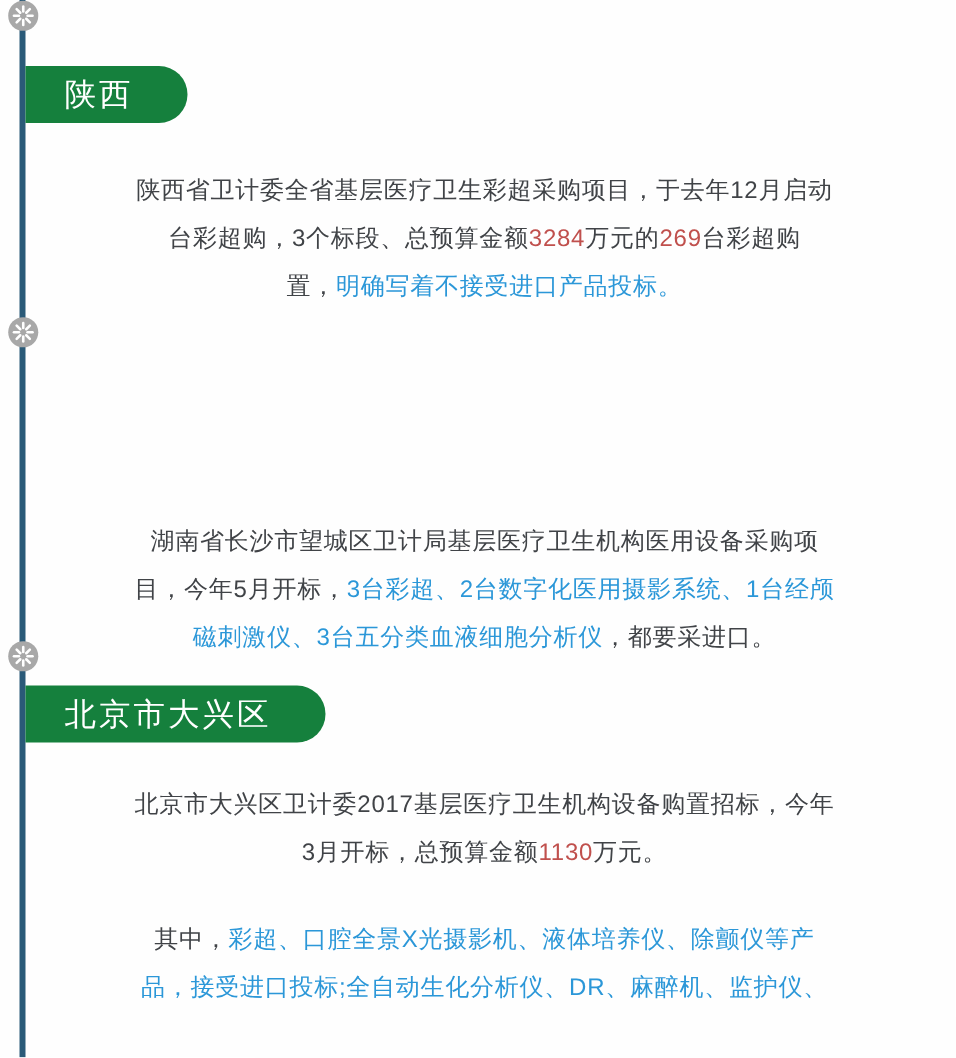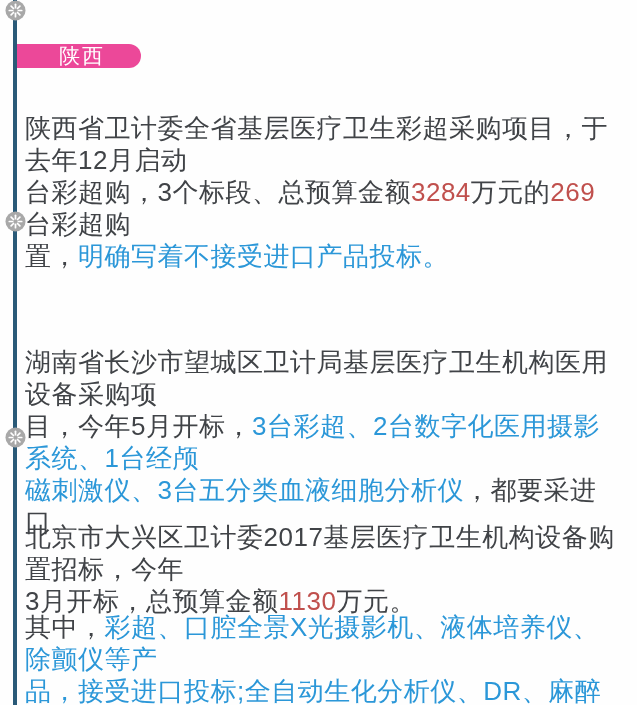--- a/index.html
+++ b/index.html
@@ -15,37 +15,38 @@
     position:absolute;
     left:13px;top:0;bottom:0;width:4px;
     background:#2a5a78;
   }
   .node{
     position:absolute;
     left:5px;width:21px;height:21px;
   }
   .pill{
     position:absolute;
-    left:17px;height:24px;
-    background:#ec4899;
+    left:17px;height:38px;
+    background:#15803d;
     color:#ffffff;
     border-radius:0 19px 19px 0;
     display:flex;align-items:center;
-    padding:0 36px 0 42px;
+    padding:0 36px 0 26px;
     font-size:21px;
     letter-spacing:2px;
     white-space:nowrap;
   }
   .para{
     position:absolute;
     left:25px;width:596px;
-    font-size:26px;
+    font-size:16px;
     line-height:32px;
     color:#404347;
     letter-spacing:0.5px;
+    text-align:center;
   }
   .c-body{color:#404347;}
   .c-red{color:#c0504d;}
   .c-blue{color:#2b97d8;}
 </style>
 </head>
 <body>
 
 <div class="page">
 
@@ -99,18 +100,19 @@
         <line x1="4.5" y1="11" x2="8" y2="11"></line>
         <line x1="17.5" y1="11" x2="14" y2="11"></line>
         <line x1="15.6" y1="6.4" x2="13.1" y2="8.9"></line>
         <line x1="6.4" y1="6.4" x2="8.9" y2="8.9"></line>
         <line x1="15.6" y1="15.6" x2="13.1" y2="13.1"></line>
         <line x1="6.4" y1="15.6" x2="8.9" y2="13.1"></line>
       </g>
     </svg>
   </div>
 
+  <div class="pill" style="top:457px">北京市大兴区</div>
 
   <div class="para" style="top:521px"><span class="c-body">北京市大兴区卫计委2017基层医疗卫生机构设备购置招标，今年</span><br><span class="c-body">3月开标，总预算金额</span><span class="c-red">1130</span><span class="c-body">万元。</span></div>
 
   <div class="para" style="top:611px"><span class="c-body">其中，</span><span class="c-blue">彩超、口腔全景X光摄影机、液体培养仪、除颤仪等产</span><br><span class="c-blue">品，接受进口投标;全自动生化分析仪、DR、麻醉机、监护仪、</span><br></div>
 
 </div>
 
 </body></html>

